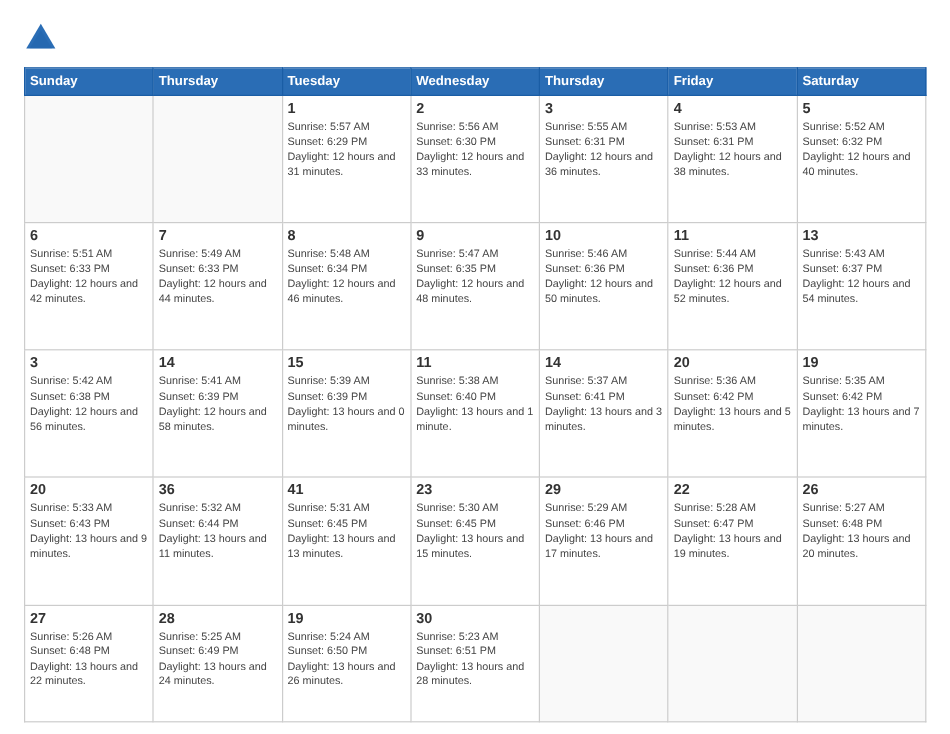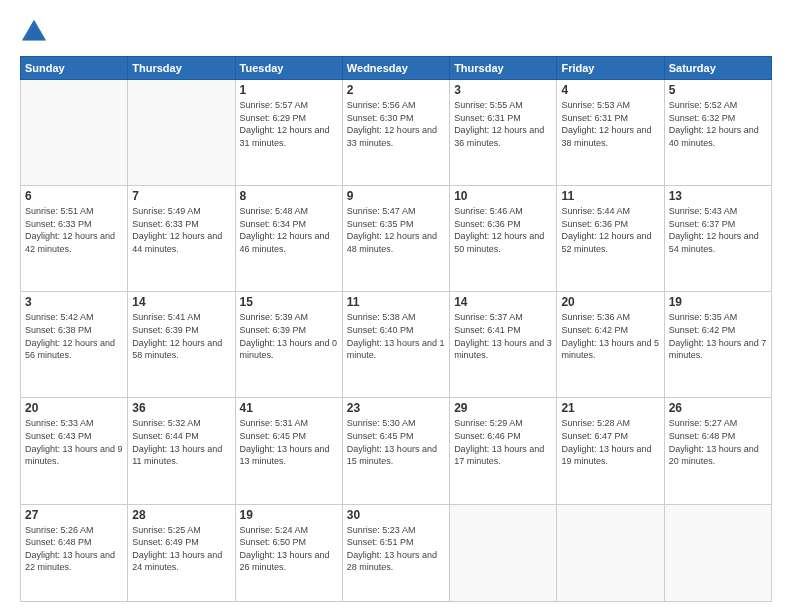--- a/index.html
+++ b/index.html
@@ -234,21 +234,21 @@
           </td>
           <td>
             <span class="day-number">23</span>
             <div class="day-info">Sunrise: 5:30 AM<br>Sunset: 6:45 PM<br>Daylight: 13 hours and 15 minutes.</div>
           </td>
           <td>
             <span class="day-number">29</span>
             <div class="day-info">Sunrise: 5:29 AM<br>Sunset: 6:46 PM<br>Daylight: 13 hours and 17 minutes.</div>
           </td>
           <td>
-            <span class="day-number">21</span>
+            <span class="day-number">22</span>
             <div class="day-info">Sunrise: 5:28 AM<br>Sunset: 6:47 PM<br>Daylight: 13 hours and 19 minutes.</div>
           </td>
           <td>
             <span class="day-number">26</span>
             <div class="day-info">Sunrise: 5:27 AM<br>Sunset: 6:48 PM<br>Daylight: 13 hours and 20 minutes.</div>
           </td>
         </tr>
         <tr class="last-row">
           <td>
             <span class="day-number">27</span>

